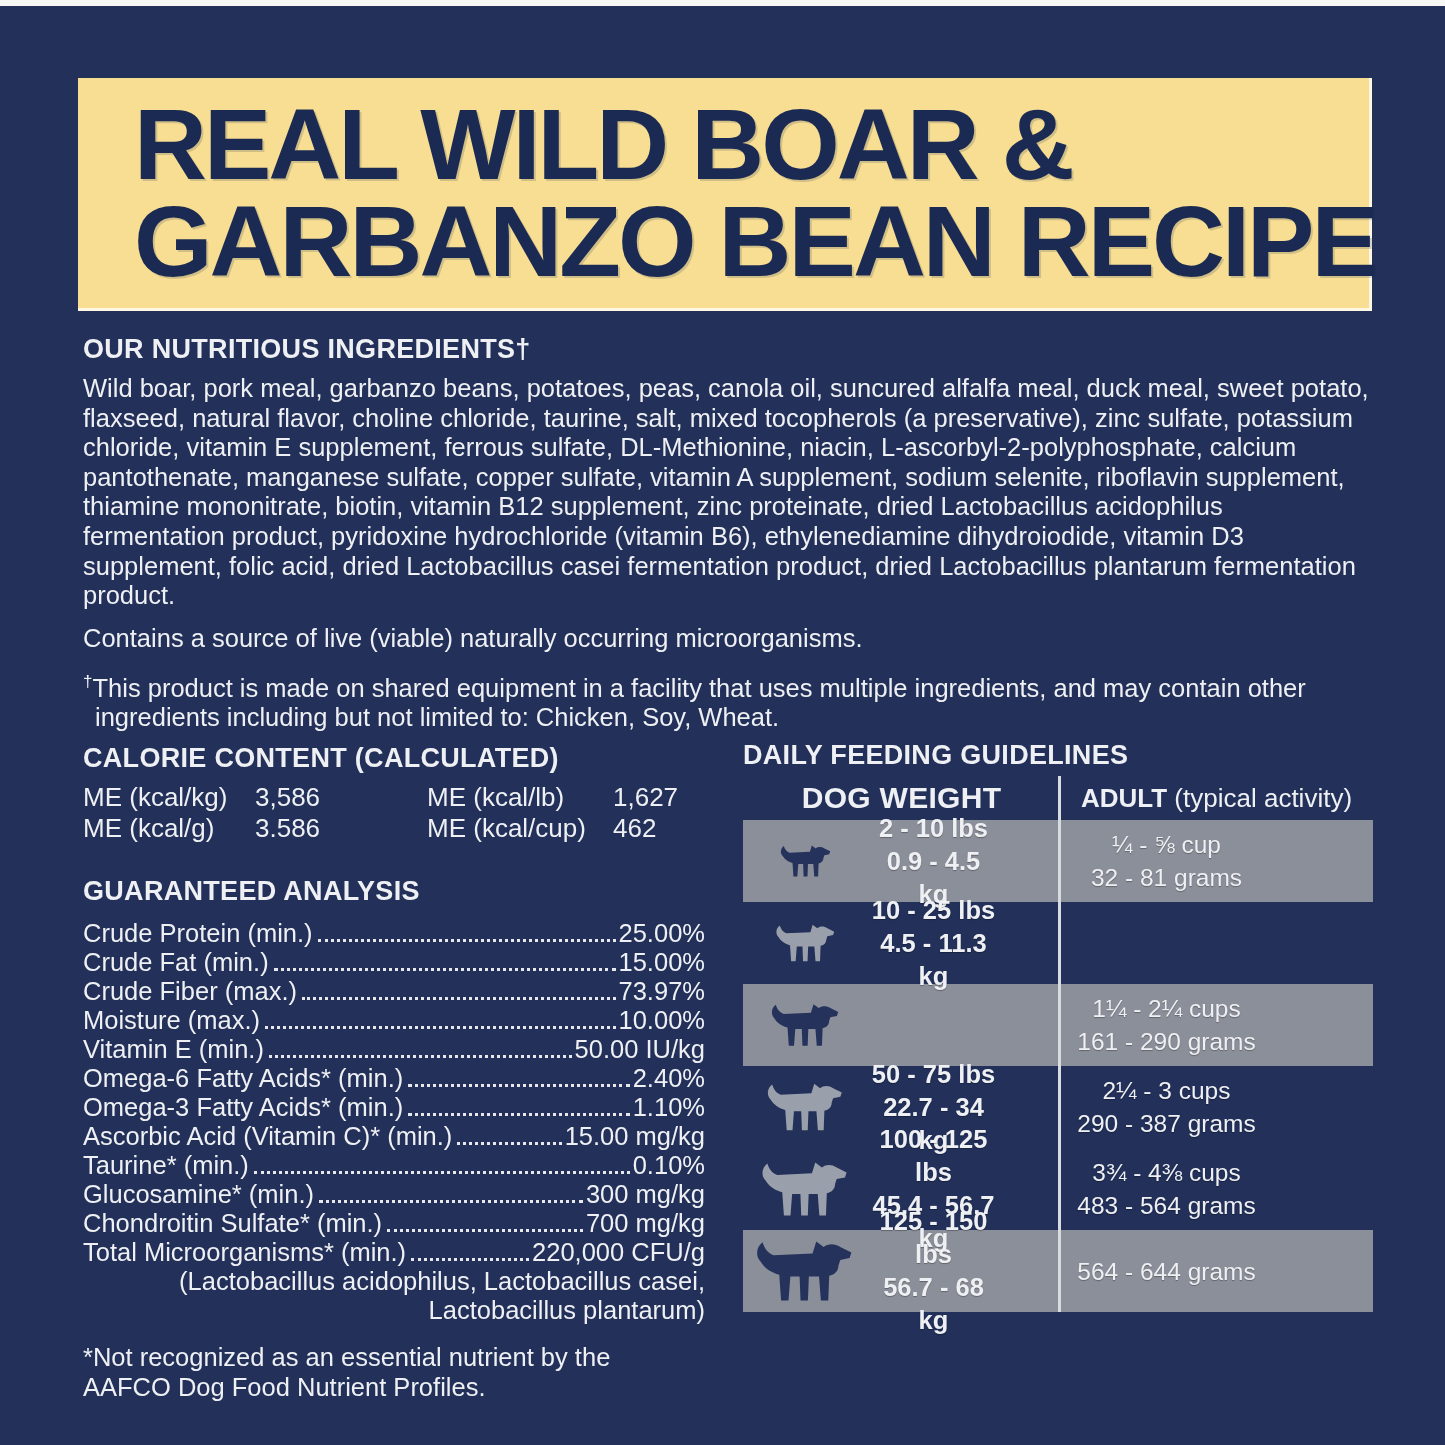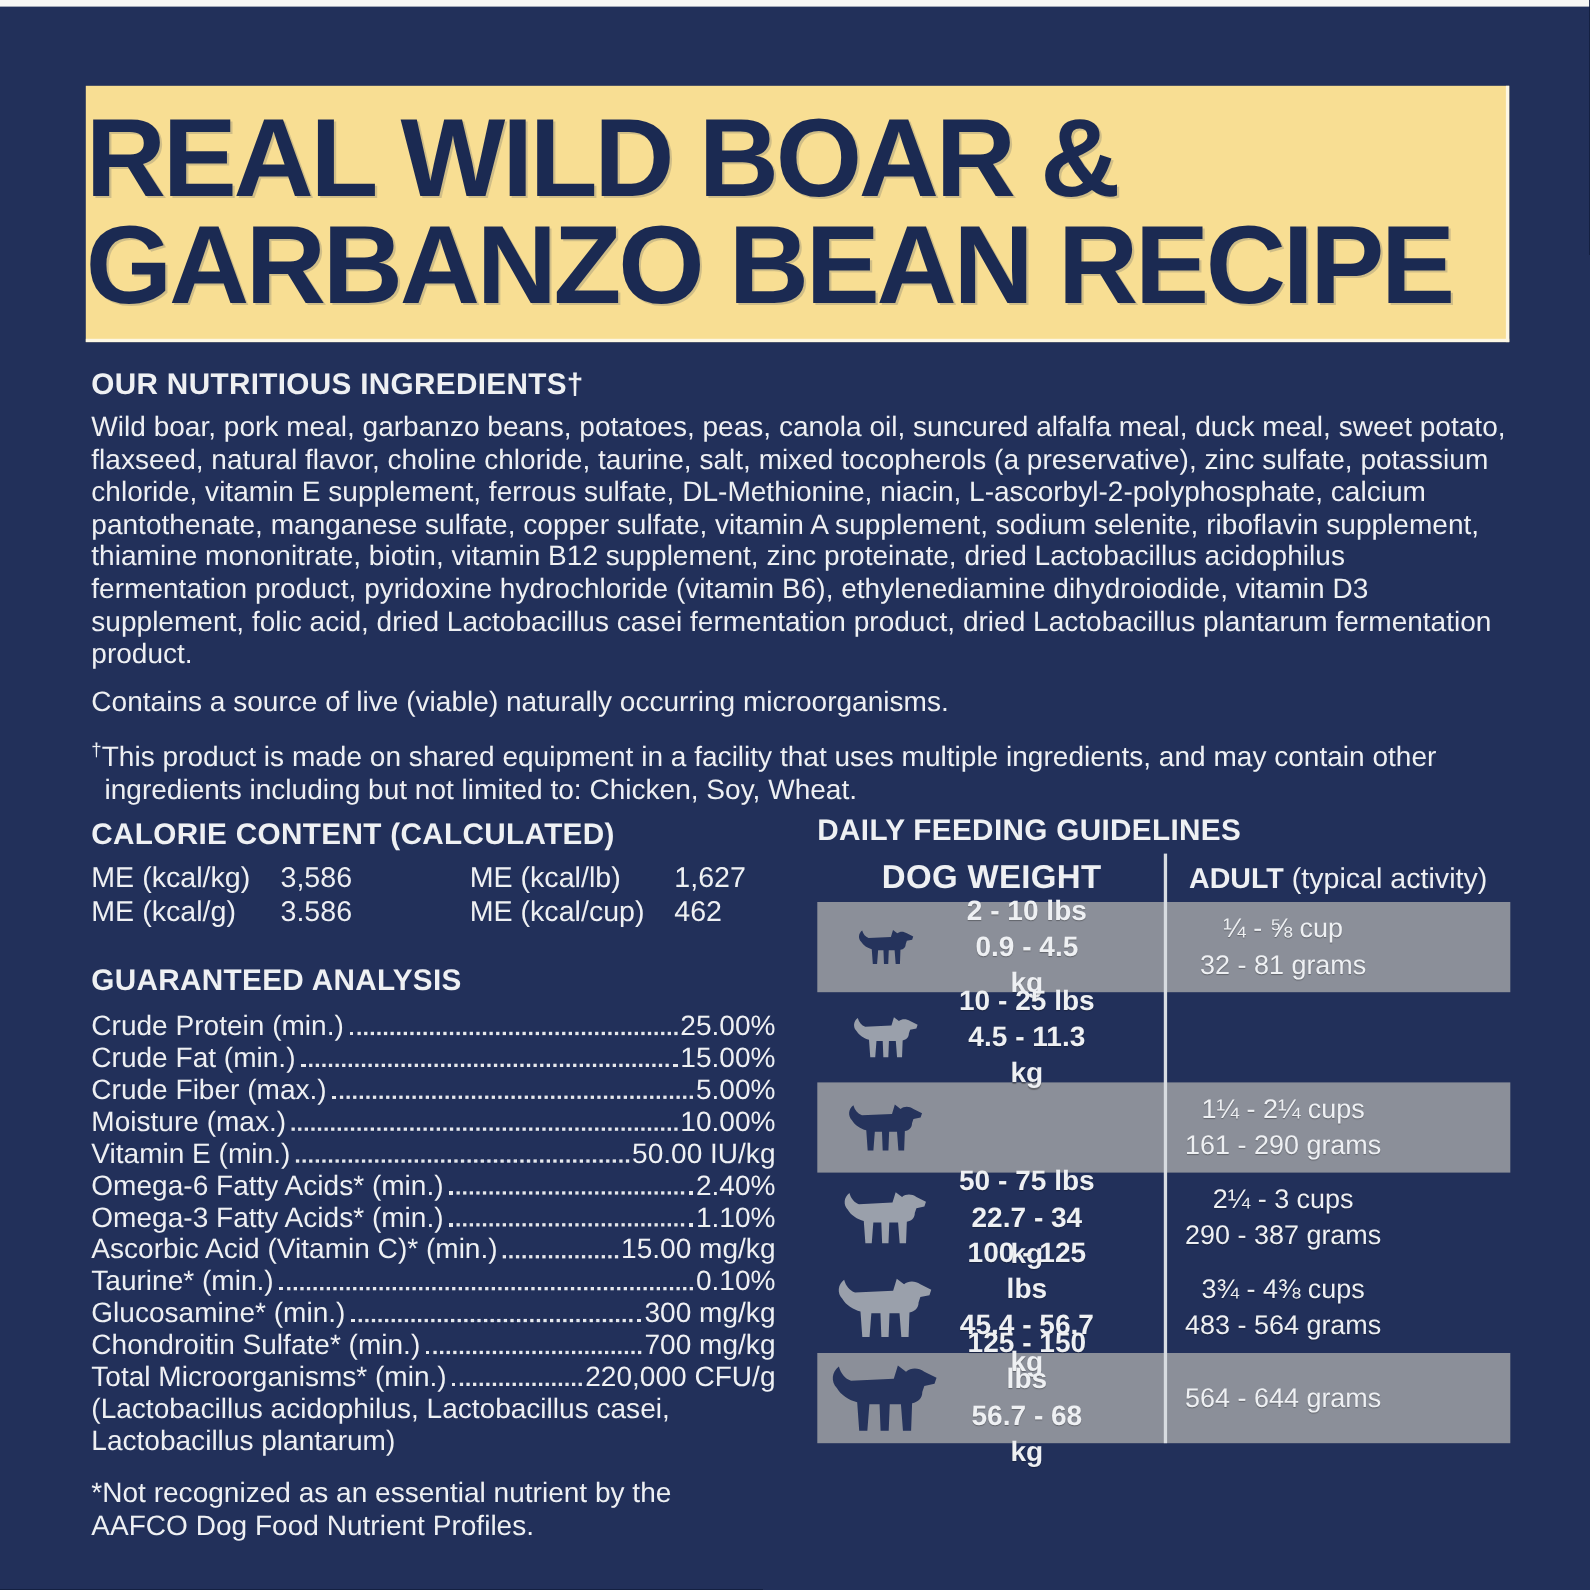--- a/index.html
+++ b/index.html
@@ -10,21 +10,21 @@
     color:#eef0f3;
   }
   .top-strip { position:absolute; top:0; left:0; width:100%; height:6px; background:#f7f7f5; }
 
   
   .banner {
     position:absolute; left:78px; top:78px; width:1294px; height:233px;
     background:#f8de93;
     border-right:3px solid #fdf7e4; border-bottom:3px solid #fdf7e4;
     display:flex; flex-direction:column; justify-content:center;
-    box-sizing:border-box;
+    padding-left:56px; box-sizing:border-box;
   }
   .banner-line {
     color:#1b2a52; font-weight:bold; font-size:101px; line-height:97px;
     letter-spacing:-3px; white-space:nowrap;
     text-shadow:2px 2px 0 rgba(27,42,82,0.18);
   }
 
   
   .sec-heading { font-weight:bold; font-size:27px; letter-spacing:0.3px; }
   .body-text { font-size:25.5px; line-height:29.6px; }
@@ -43,21 +43,21 @@
     font-size:26px; line-height:30px; row-gap:1px;
   }
 
   
   .analysis { position:absolute; left:83px; top:876px; width:622px; }
   .analysis .sec-heading { margin-bottom:12px; }
   .ga-row { display:flex; align-items:baseline; font-size:25.5px; line-height:29px; }
   .ga-label { white-space:nowrap; }
   .ga-dots { flex:1; border-bottom:3px dotted #e6e8ec; margin:0 3px 5px 5px; min-width:10px; }
   .ga-value { white-space:nowrap; }
-  .ga-plain { font-size:25.5px; line-height:29px; }
+  .ga-plain { font-size:25.5px; line-height:29px;text-align:right; }
   .ga-footnote { margin-top:18px; font-size:25.5px; line-height:29.5px; }
 
   
   .feeding-heading { position:absolute; left:743px; top:740px; }
   .feed-table { position:absolute; left:743px; top:776px; width:630px; }
   .feed-header { display:flex; height:44px; align-items:center; }
   .feed-header .hcell-left { width:317px; text-align:center; font-weight:bold; font-size:30px; letter-spacing:0.3px; }
   .feed-header .hcell-right { width:313px; text-align:center; font-size:26px; }
   .hcell-right b { font-weight:bold; }
   .feed-rows { position:relative; }
@@ -131,21 +131,21 @@
         <span class="ga-value">25.00%</span>
       </div>
     <div class="ga-row">
         <span class="ga-label">Crude Fat (min.)</span>
         <span class="ga-dots"></span>
         <span class="ga-value">15.00%</span>
       </div>
     <div class="ga-row">
         <span class="ga-label">Crude Fiber (max.)</span>
         <span class="ga-dots"></span>
-        <span class="ga-value">5.00%</span>
+        <span class="ga-value">73.97%</span>
       </div>
     <div class="ga-row">
         <span class="ga-label">Moisture (max.)</span>
         <span class="ga-dots"></span>
         <span class="ga-value">10.00%</span>
       </div>
     <div class="ga-row">
         <span class="ga-label">Vitamin E (min.)</span>
         <span class="ga-dots"></span>
         <span class="ga-value">50.00 IU/kg</span>

